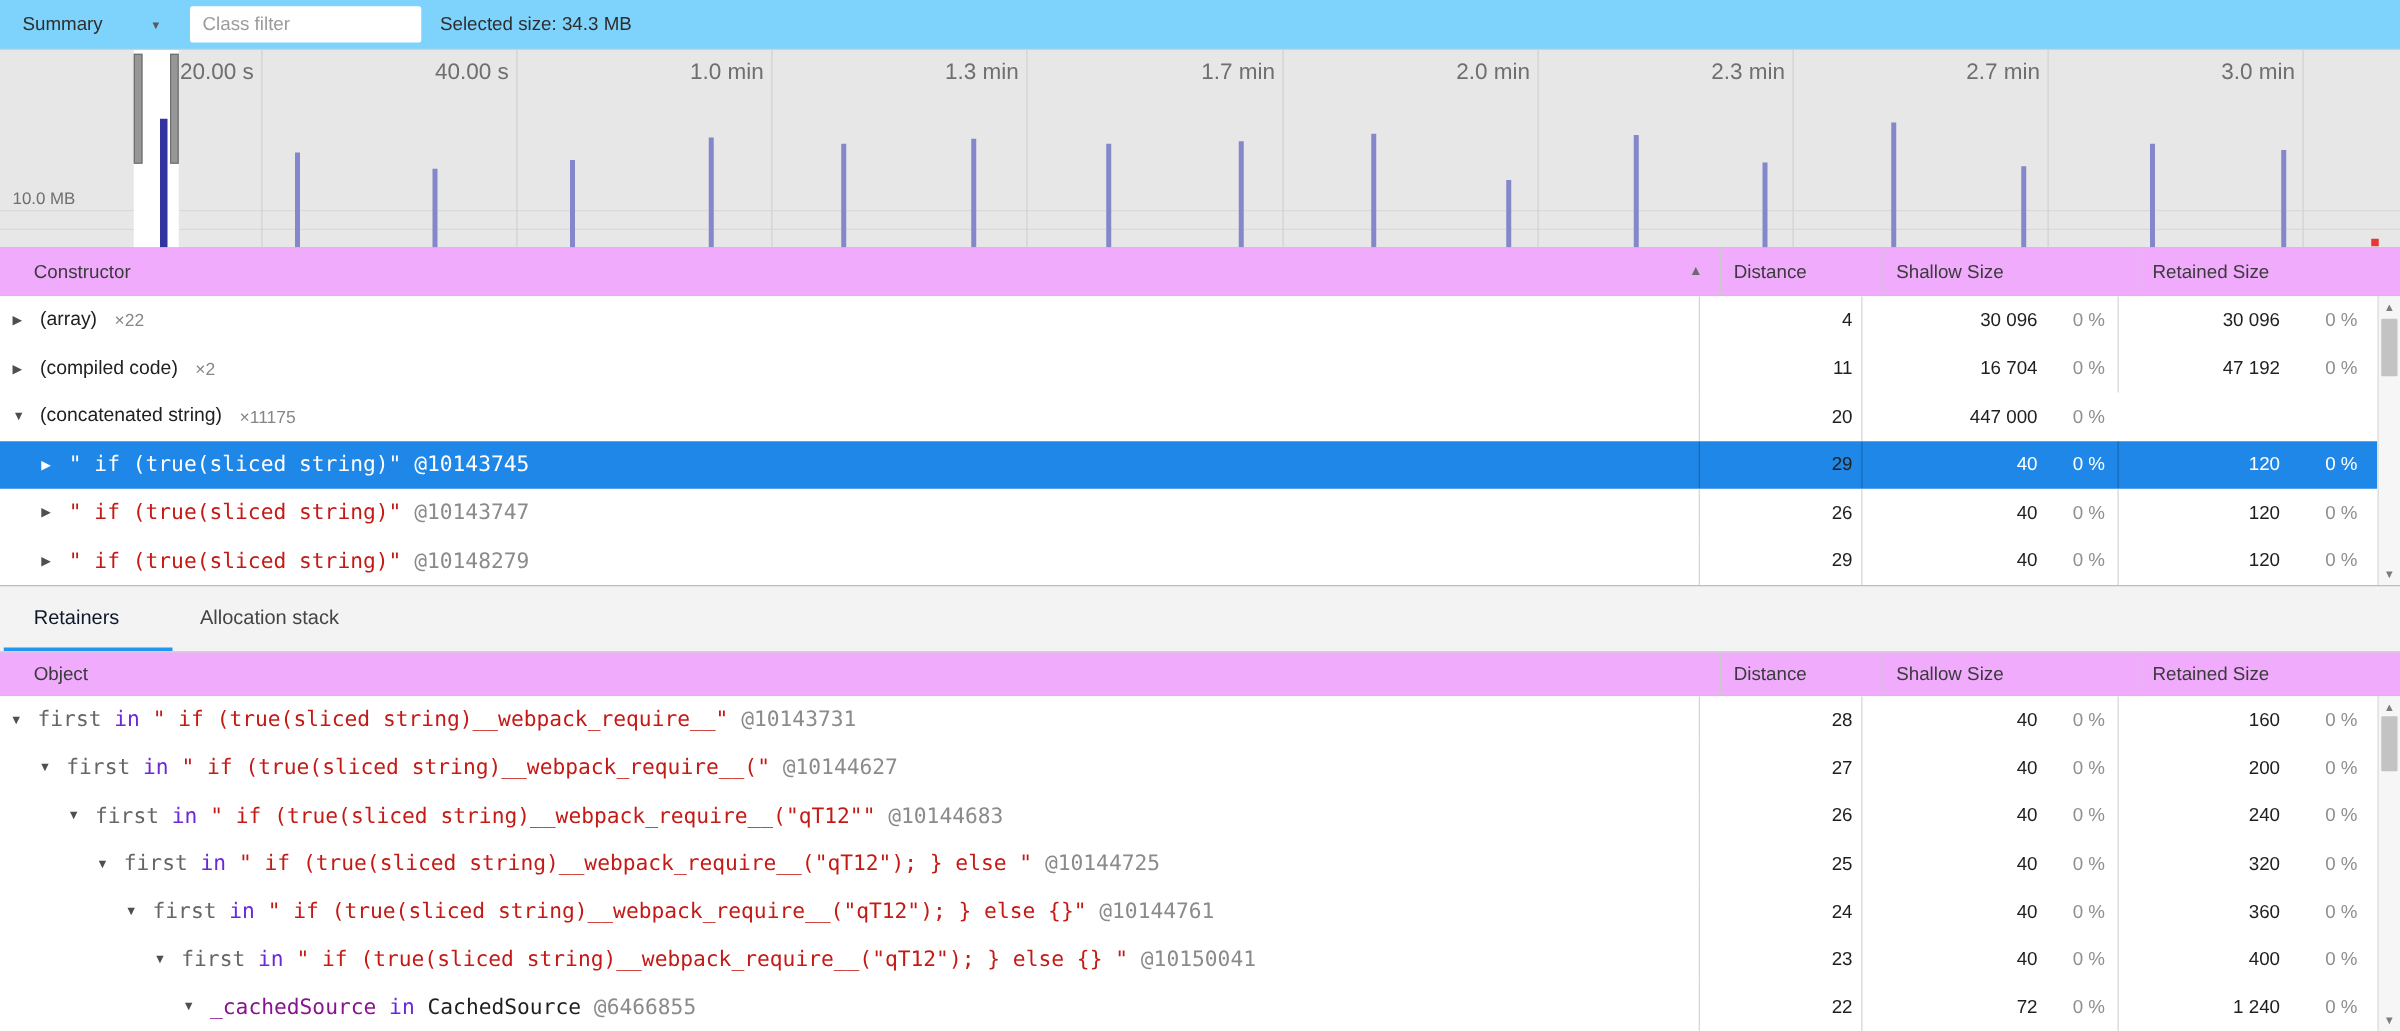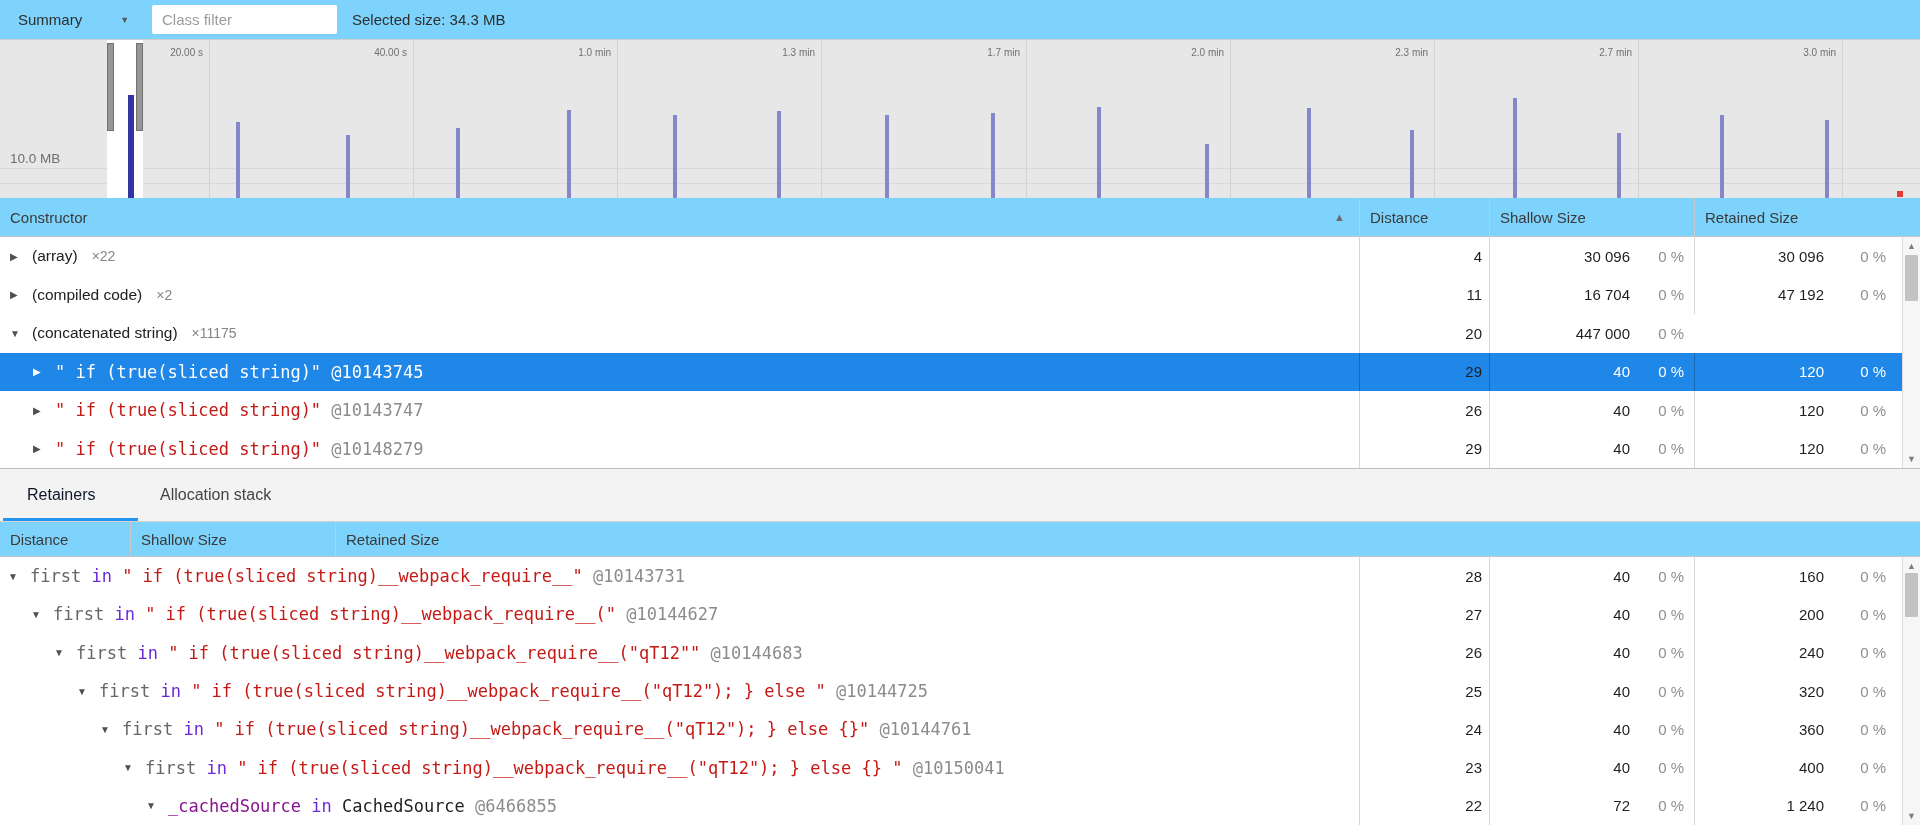--- a/index.html
+++ b/index.html
@@ -15,33 +15,33 @@
   .filter-input{position:absolute;left:152px;top:5px;width:165px;height:29px;border:none;border-radius:2px;
                 padding:0 10px;font-size:15px;color:#333;background:#fff;outline:none;font-family:inherit;}
   .filter-input::placeholder{color:#9b9b9b;}
   .selected-size{position:absolute;left:352px;top:0;line-height:39px;font-size:15px;color:#2e2e2e;}
 
   
   #timeline{position:absolute;top:40px;left:0;width:1920px;height:158px;background:#e7e7e7;
             border-bottom:1px solid #a3a3a3;overflow:hidden;}
   .grid-v{position:absolute;top:0;bottom:0;width:1px;background:#d2d2d2;}
   .grid-h{position:absolute;left:0;right:0;height:1px;background:#d9d9d9;}
-  .time-label{position:absolute;top:7px;font-size:10px;color:#6f6f6f;}
+  .time-label{position:absolute;top:7px;font-size:18px;color:#6f6f6f;}
   .mem-label{position:absolute;left:10px;top:111px;font-size:13.5px;color:#6f6f6f;}
   .sel-window{position:absolute;left:107px;top:0;width:36px;height:158px;background:#fff;}
   .sel-handle{position:absolute;top:3px;width:7px;height:88px;background:#979797;
               border:1px solid #717171;box-sizing:border-box;}
   .sel-handle.left{left:0;} .sel-handle.right{right:0;}
   .bar{position:absolute;width:4px;}
   .bar.sel{width:6px;}
   .tick{position:absolute;}
 
   
-  .thead{position:absolute;left:0;width:1920px;background:#7dd3fc;display:flex;
-         border-bottom:1px solid #c6c6c6;box-sizing:border-box;}
+  .thead{position:absolute;left:0;width:1920px;background:#f0abfc;display:flex;
+         border-bottom:1px solid #c6c6c6;box-sizing:border-box;padding-left:17px;}
   #ctor-header{top:198px;height:39px;}
   #obj-header{top:521px;height:36px;border-top:1px solid #d2d2d2;}
   .hcell{box-sizing:border-box;display:flex;align-items:center;padding-left:10px;
          font-size:15px;color:#3a3a3a;border-left:1px solid #c9c9c9;height:100%;}
   .hcell:first-child{border-left:none;}
   .name-h{width:1359px;} .dist-h{width:130px;} .shallow-h{width:205px;} .retained-h{width:208px;}
   .hfill{flex:1;}
   .sort-arrow{margin-left:auto;margin-right:14px;font-size:11px;color:#6b6b6b;}
 
   
@@ -272,20 +272,23 @@
   <div class="tab" id="tab-ret">
     <span>Retainers</span>
   </div>
   <div class="tab" id="tab-alloc">
     <span>Allocation stack</span>
   </div>
   <div class="underline"></div>
 </div>
 
 <div id="obj-header" class="thead">
+  <div class="hcell name-h">
+    <span>Object</span>
+  </div>
   <div class="hcell dist-h">
     <span>Distance</span>
   </div>
   <div class="hcell shallow-h">
     <span>Shallow Size</span>
   </div>
   <div class="hcell retained-h">
     <span>Retained Size</span>
   </div>
   <div class="hfill"></div>

